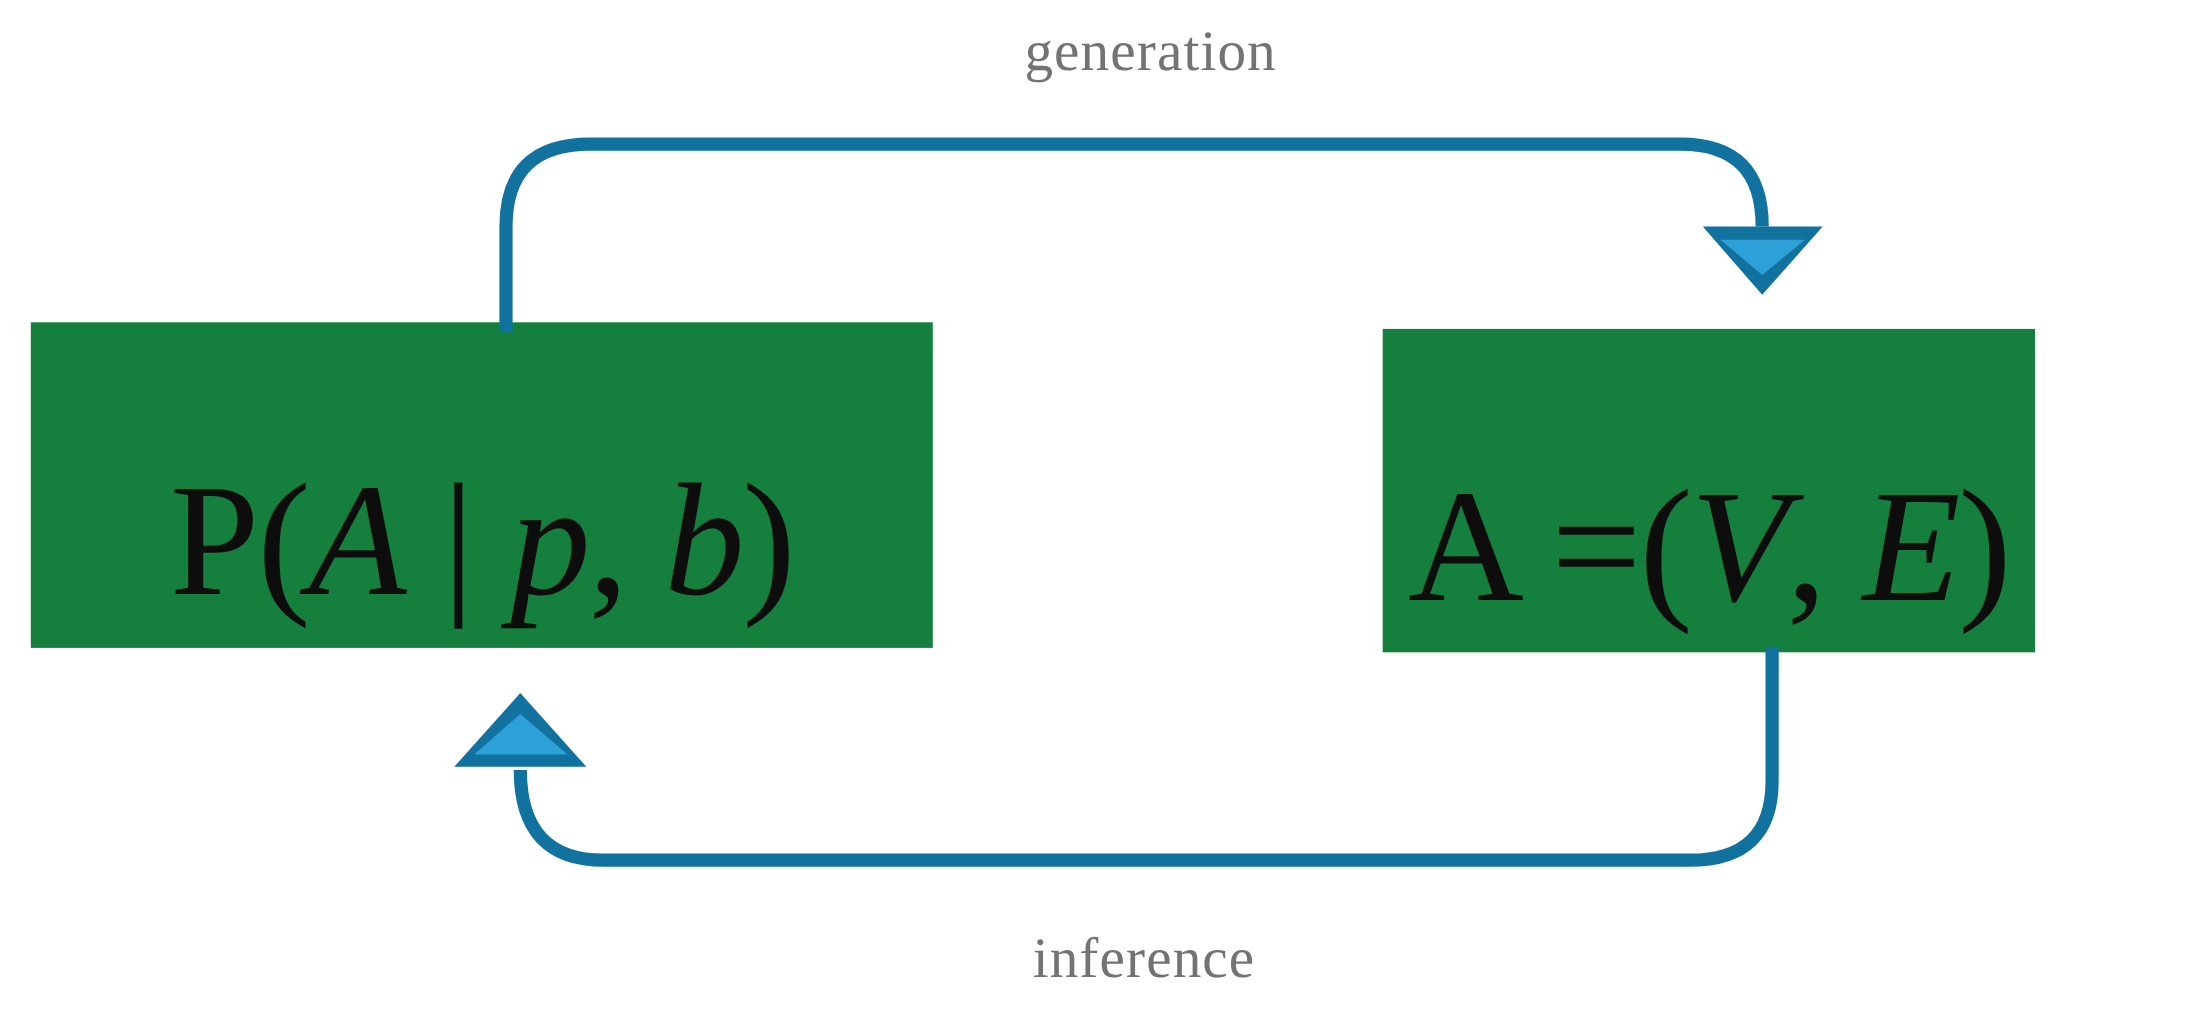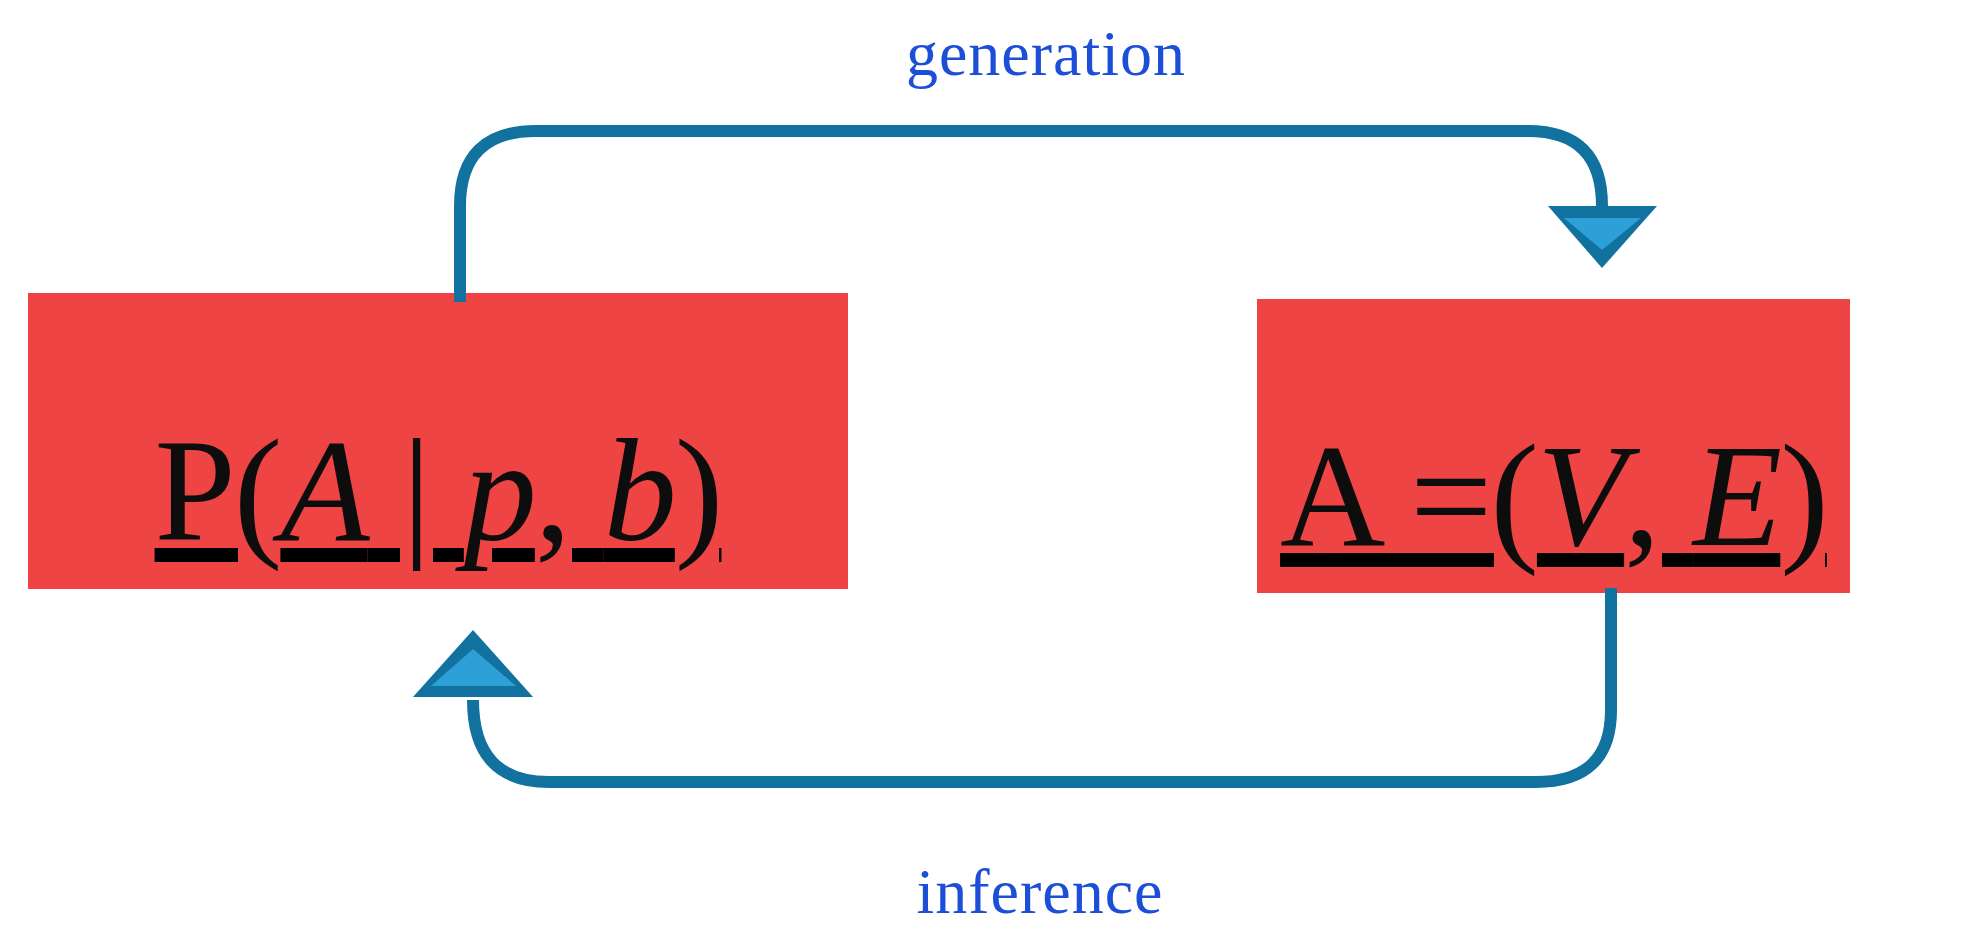--- a/index.html
+++ b/index.html
@@ -10,50 +10,49 @@
   #stage {
     position: relative;
     width: 1986px;
     height: 934px;
     background: #ffffff;
     overflow: hidden;
     font-family: "Liberation Serif", "DejaVu Serif", serif;
   }
   .box {
     position: absolute;
-    background: #ef4444;
+    background: #15803d;
     display: flex;
     align-items: center;
     justify-content: center;
     z-index: 1;
-    text-decoration: underline;
   }
   #left-box  { left: 28px;   top: 293px; width: 820px; height: 296px; }
   #right-box { left: 1257px; top: 299px; width: 593px; height: 294px; }
   .formula {
     font-size: 146px;
     color: #0d0d0d;
     letter-spacing: -2px;
     white-space: nowrap;
     transform: translateY(50px);
     line-height: 1;
   }
   .formula .it { font-style: italic; }
   .arrow-label {
     position: absolute;
-    font-size: 64px;
-    color: #1d4ed8;
+    font-size: 52px;
+    color: #737373;
     letter-spacing: 1px;
     transform: translateX(-50%);
     white-space: nowrap;
     z-index: 3;
     line-height: 1;
   }
   #generation-label { left: 1046px; top: 22px; }
-  #inference-label  { left: 1040px; top: 846px; margin-top: 14px; }
+  #inference-label  { left: 1040px; top: 846px; }
   #arrow-layer {
     position: absolute;
     left: 0; top: 0;
     width: 1986px;
     height: 934px;
     z-index: 2;
     pointer-events: none;
   }
 </style>
 </head>

